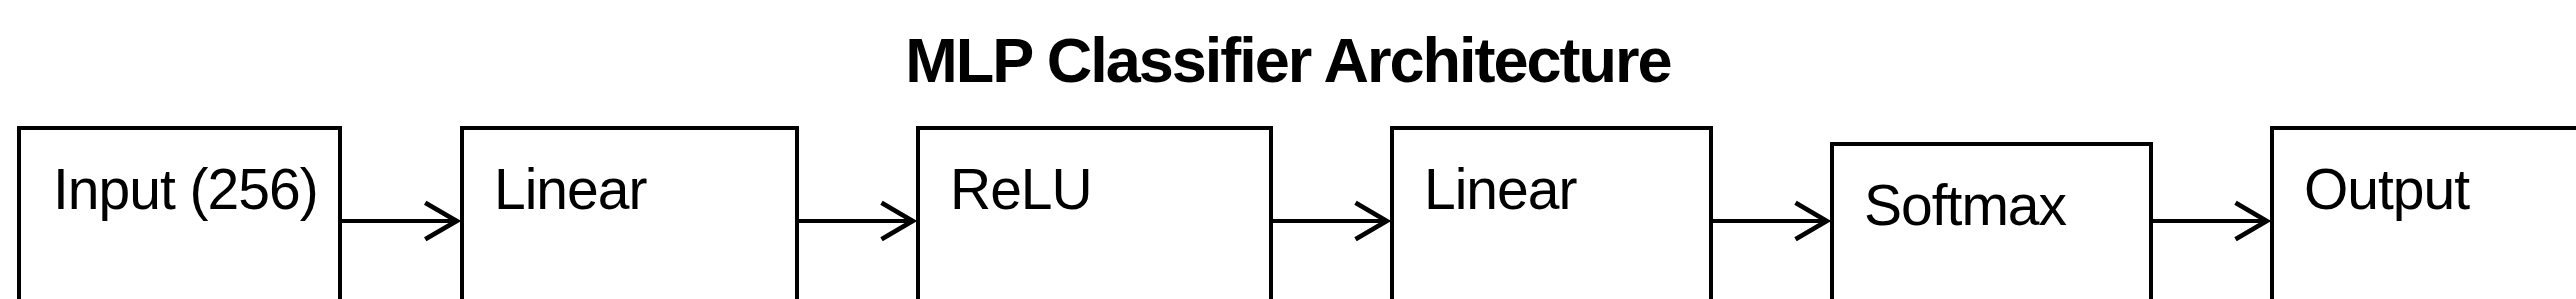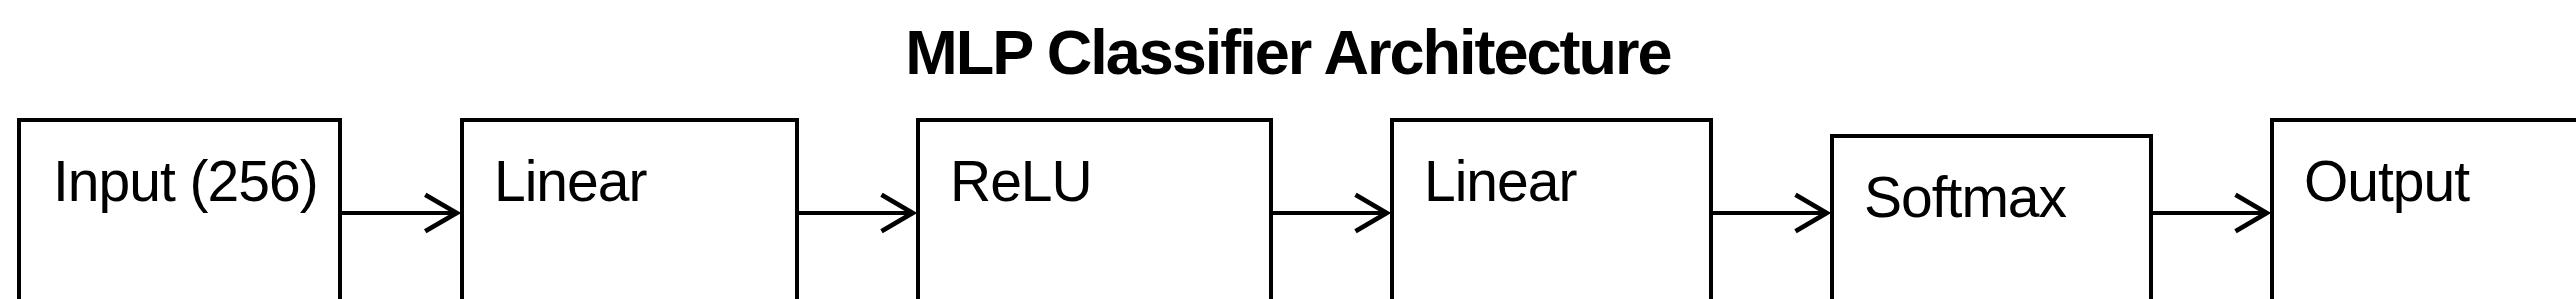--- a/index.html
+++ b/index.html
@@ -10,21 +10,21 @@
   .figure {
     position: relative;
     width: 2576px;
     height: 300px;
     background: #ffffff;
     overflow: hidden;
     font-family: "Liberation Sans", sans-serif;
     color: #000000;
   }
   .title {
-    margin-top: 12px;
+    margin-top: 20px;
     text-align: center;
     font-size: 63px;
     font-weight: bold;
     line-height: 81px;
     letter-spacing: -2px;
     white-space: nowrap;
   }
   .flow {
     margin-top: 9.4px;
     padding-left: 17px;

